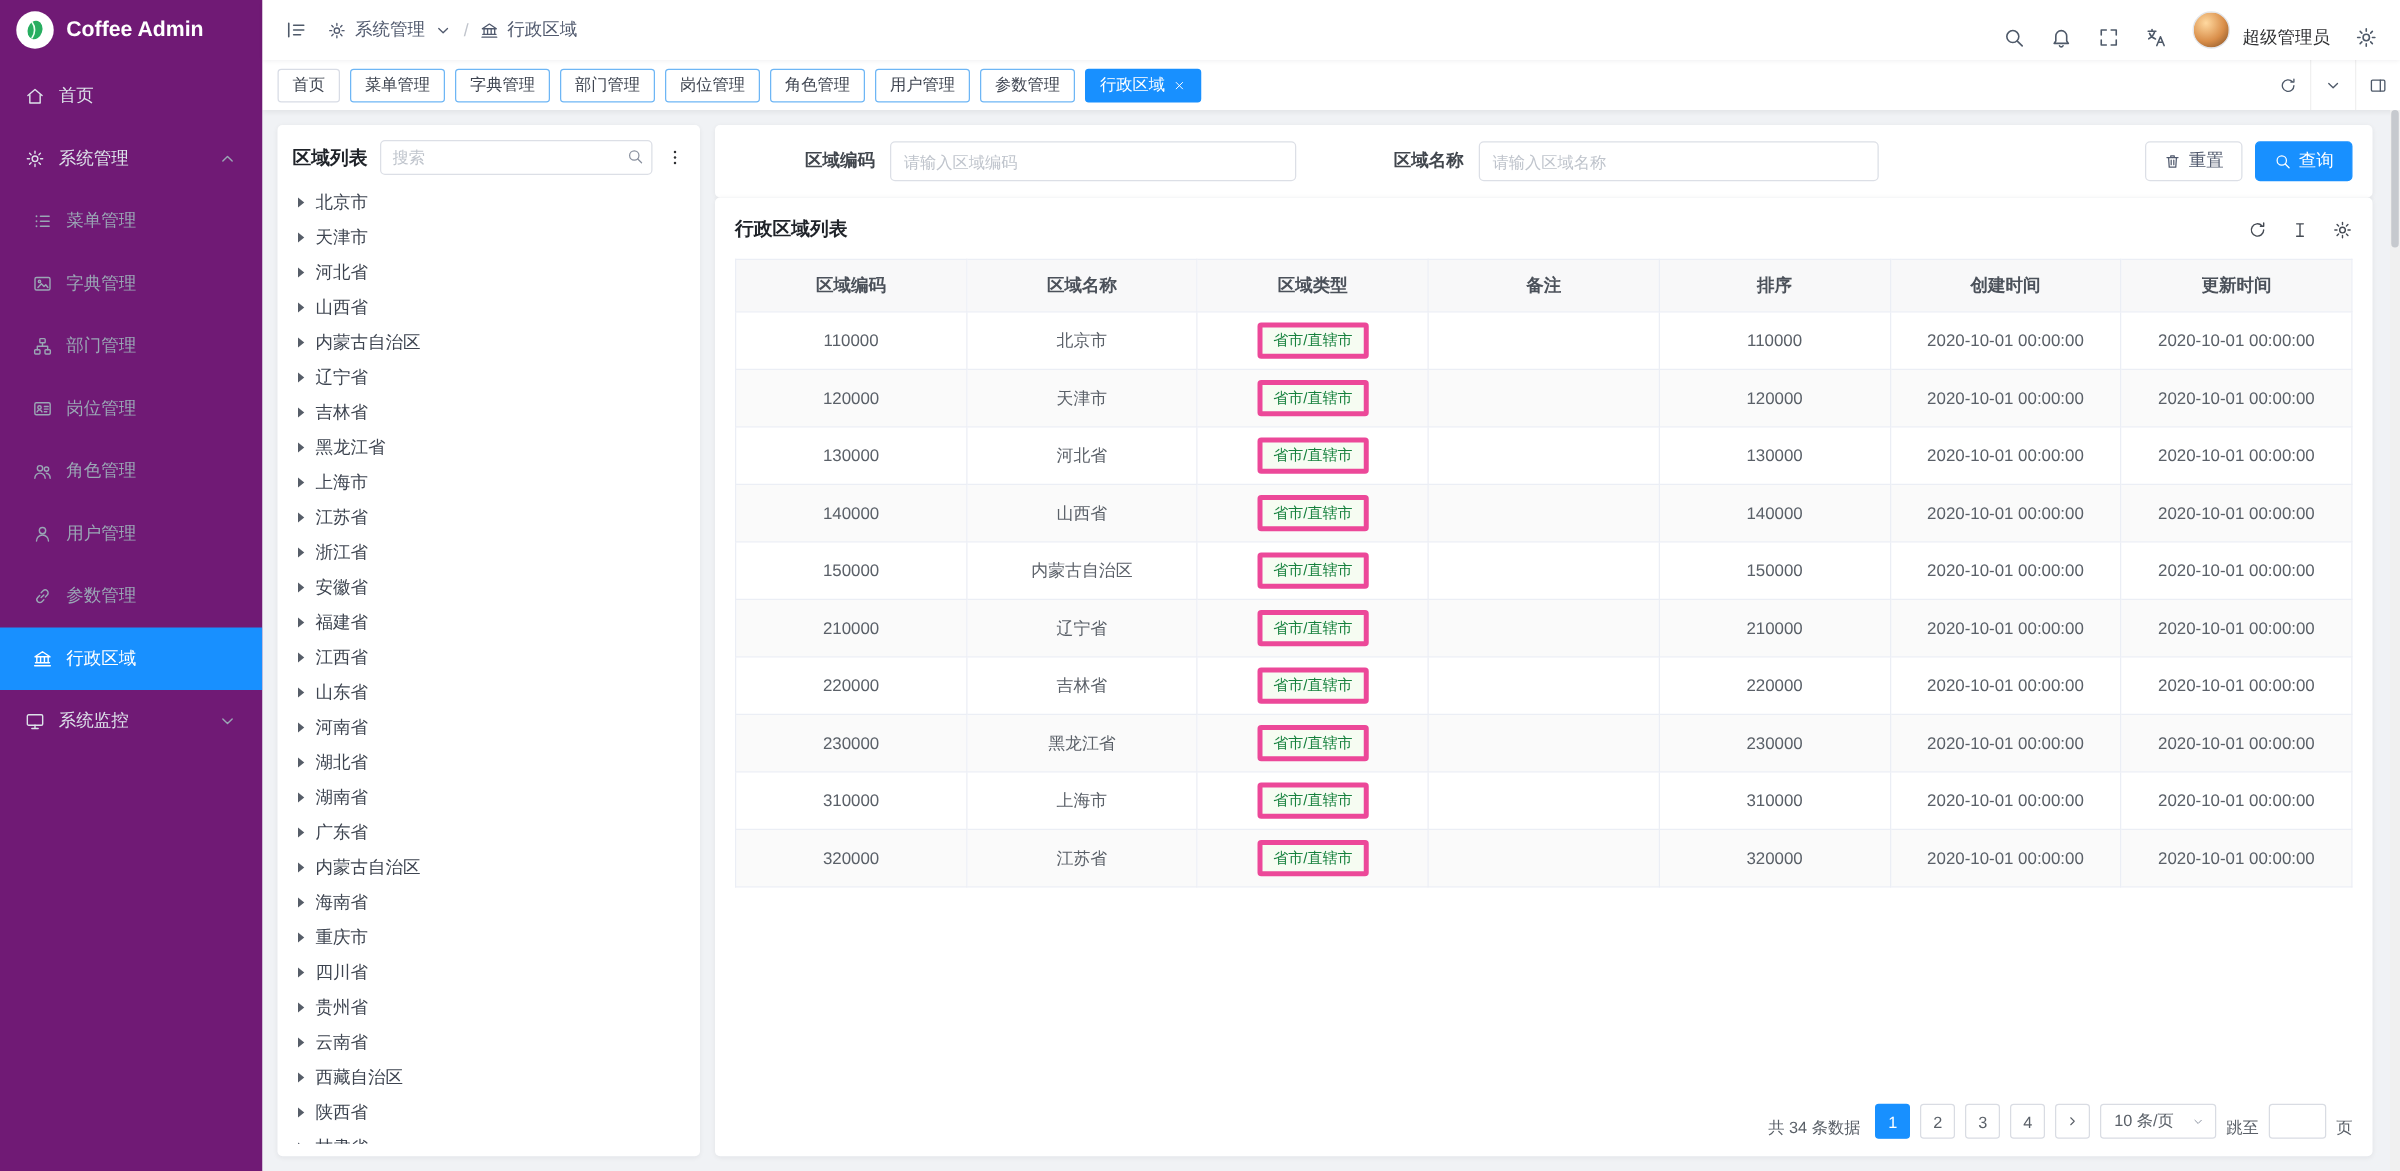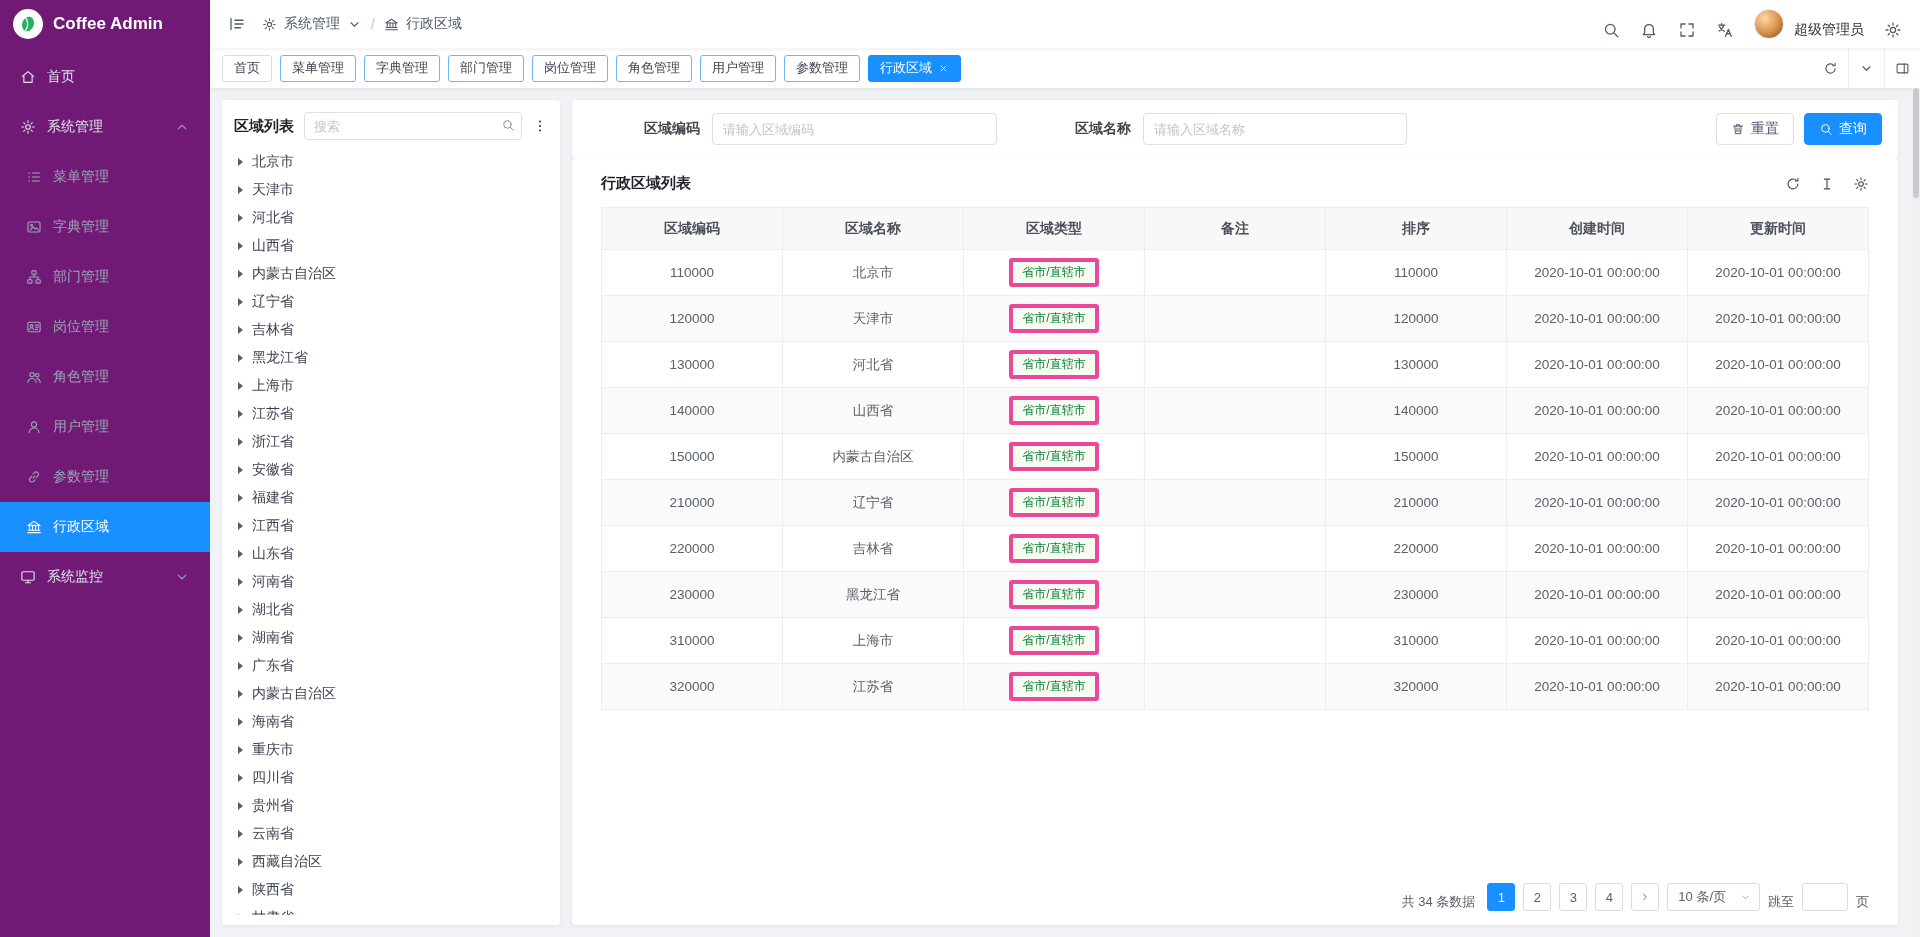--- a/index.html
+++ b/index.html
@@ -41,46 +41,46 @@
 .tab-tool{height:40px;width:36px;display:flex;align-items:center;justify-content:center;color:#4e5969;font-size:15px;cursor:pointer;border-left:1px solid #f0f0f0}
 .tab-tool:first-child{border-left:none}
 
 .content{flex:1;display:flex;gap:12px;padding:12px 22px 12px 12px;min-height:0;background:#f0f2f5}
 .card{background:#fff;border-radius:4px;box-shadow:0 1px 4px rgba(0,21,41,.06)}
 
 .tree-card{width:338px;flex:0 0 338px;padding:10px 12px;display:flex;flex-direction:column;min-height:0}
 .tree-head{display:flex;align-items:center;gap:10px;padding:2px 0 8px}
 .tree-title{font-size:15px;font-weight:bold;color:#1f2329;white-space:nowrap}
 .tree-search{flex:1;position:relative}
-.tree-search input{width:100%;height:28px;border:1px solid #dcdfe6;border-radius:4px;padding:0 26px 0 9px;font-size:13px;color:#303133;outline:none;font-family:Liberation Sans, sans-serif}
+.tree-search input{width:100%;height:28px;border:1px solid #dcdfe6;border-radius:4px;padding:0 26px 0 9px;font-size:13px;color:#303133;outline:none;font-family:Liberation Mono, monospace}
 .tree-search input::placeholder{color:#bfc4cc}
 .tree-search .icon{position:absolute;right:7px;top:6px;font-size:14px;color:#8a919f}
 .tree-more{font-size:16px;color:#303133;cursor:pointer}
 .tree-list{flex:1;overflow-y:auto;min-height:0;scrollbar-width:thin}
 .tree-list::-webkit-scrollbar{width:6px}
 .tree-list::-webkit-scrollbar-thumb{background:#d4d7dd;border-radius:3px}
 .tree-list::-webkit-scrollbar-track{background:#f3f4f6}
 .tree-item{height:28px;display:flex;align-items:center;gap:9px;padding:0 4px;font-size:14px;color:#3d4450;cursor:pointer}
 .caret{width:0;height:0;border-left:5px solid #565d68;border-top:4px solid transparent;border-bottom:4px solid transparent;flex:0 0 5px}
 
 .right-col{flex:1;display:flex;flex-direction:column;gap:0;min-width:0}
 .filter-card{height:58px;flex:0 0 58px;display:flex;align-items:center;padding:0 16px;gap:12px}
 .filter-label{font-size:14px;font-weight:bold;color:#42474e;white-space:nowrap}
 .fl-1{margin-left:56px}
 .fl-2{margin-left:66px}
 .filter-input{height:32px;border:1px solid #dcdfe6;border-radius:4px;padding:0 10px;font-size:13px;outline:none;color:#303133;font-family:inherit}
 .filter-input::placeholder{color:#bfc4cc}
-.fi-1{width:285px}
-.fi-2{width:264px}
+.fi-1{width:325px}
+.fi-2{width:320px}
 .filter-actions{margin-left:auto;display:flex;gap:10px}
 .btn{height:32px;display:inline-flex;align-items:center;gap:6px;padding:0 14px;border-radius:4px;font-size:14px;cursor:pointer;border:1px solid #dcdfe6;background:#fff;color:#515a6e;font-family:inherit}
 .btn .icon{font-size:14px}
 .btn-primary{background:#1890ff;border-color:#1890ff;color:#fff}
 
-.table-card{flex:1;display:flex;flex-direction:column;padding:12px 29px 14px;min-height:0}
+.table-card{flex:1;display:flex;flex-direction:column;padding:12px 16px 14px;min-height:0}
 .table-head{display:flex;align-items:center;padding:4px 0 14px}
 .table-title{font-size:15px;font-weight:bold;color:#1f2329}
 .table-tools{margin-left:auto;display:flex;align-items:center;gap:18px;color:#454b54}
 .table-tools .icon-btn{font-size:16px;color:#454b54}
 table{width:100%;border-collapse:collapse;table-layout:fixed}
 th,td{border:1px solid #ebeef5;text-align:center;font-size:13.5px;color:#5a6068;white-space:nowrap;overflow:hidden}
 th{height:42px;background:#f8f8f9;color:#4b515a;font-weight:bold;font-size:14px}
 td{height:46px}
 tbody tr:nth-child(even){background:#fafafa}
 .tag{display:inline-block;padding:3px 9px;font-size:12px;line-height:1.3;color:#15803d;background:#f6fcf2;border:4px solid #ec4899;border-radius:3px}

